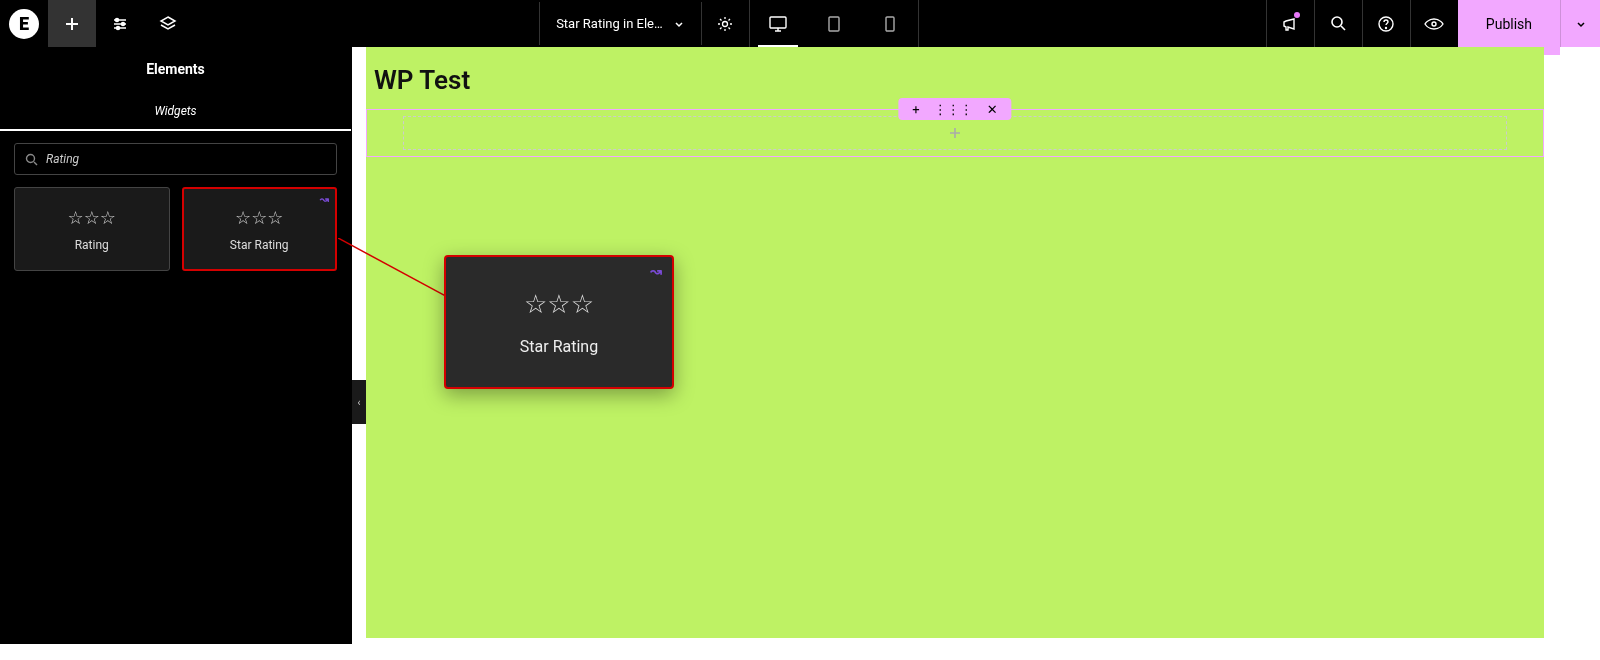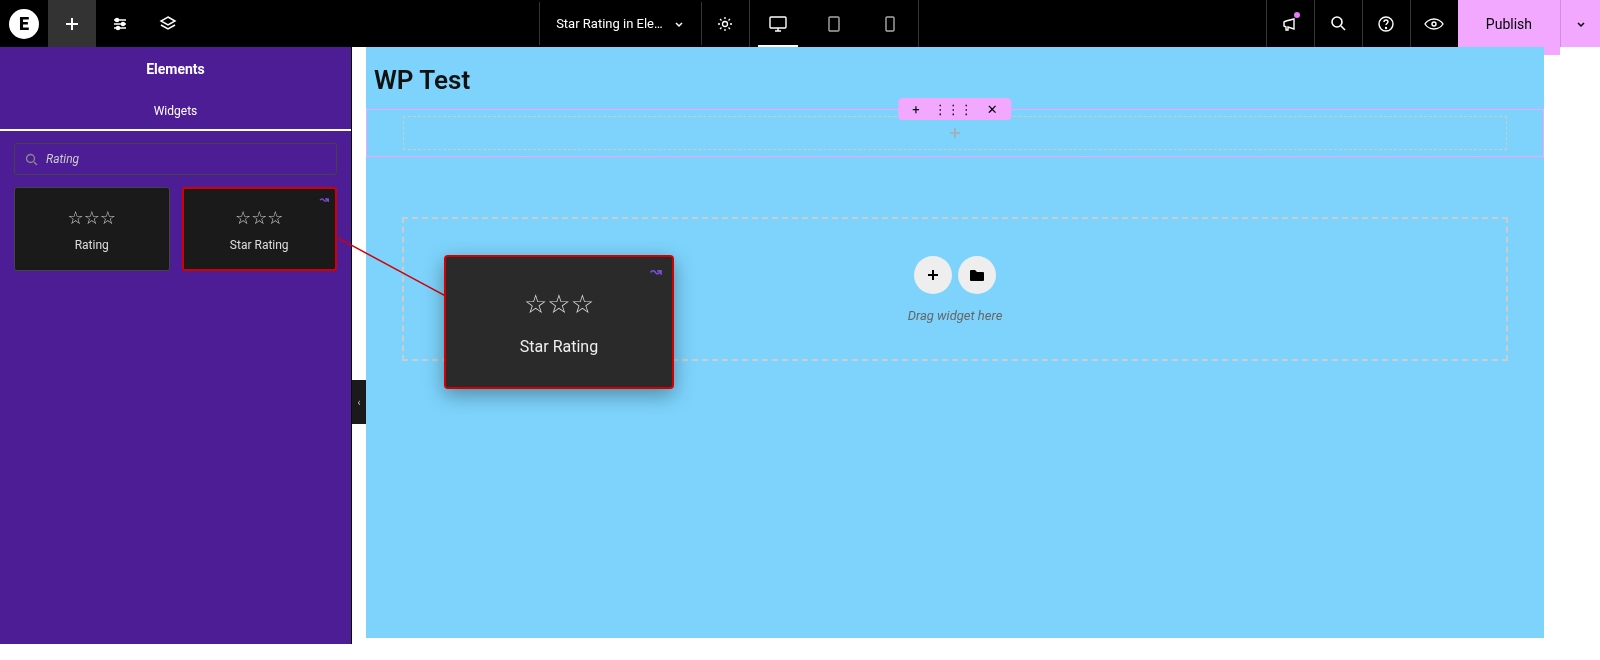--- a/index.html
+++ b/index.html
@@ -18,41 +18,41 @@
 .tb-device-group { display:flex; border-right:1px solid #333; height:47px; }
 .tb-device { width:56px; display:flex; align-items:center; justify-content:center; cursor:pointer; position:relative; }
 .tb-device.active::after { content:""; position:absolute; bottom:0; left:8px; right:8px; height:2px; background:#fff; }
 .tb-right { display:flex; align-items:center; height:47px; }
 .tb-right .tb-btn { border-left:1px solid #333; }
 .publish-btn { background:#f2a8ff; color:#000; height:63px; padding:0 28px; font-size:14px; font-weight:400; display:flex; align-items:center; cursor:pointer; }
 .publish-caret { background:#f2a8ff; color:#000; height:47px; width:40px; display:flex; align-items:center; justify-content:center; border-left:1px solid rgba(0,0,0,.15); cursor:pointer; }
 .notif-dot { position:absolute; top:12px; right:14px; width:6px; height:6px; border-radius:50%; background:#e879f9; }
 
 
-.sidebar { position:absolute; top:47px; left:0; width:352px; bottom:16px; background:#4c1d95; color:#fff; border-right:1px solid #000; }
+.sidebar { position:absolute; top:47px; left:0; width:352px; bottom:16px; background:#000000; color:#fff; border-right:1px solid #000; }
 .sb-header { height:44px; display:flex; align-items:center; justify-content:center; font-size:14px; font-weight:700; }
 .sb-tabs { display:flex; height:40px; }
 .sb-tab { flex:1; display:flex; align-items:center; justify-content:center; font-size:12px; color:#aaa; cursor:pointer; position:relative; }
-.sb-tab.active { color:#fff; }
+.sb-tab.active { color:#fff;font-style:italic; }
 .sb-tab.active::after { content:""; position:absolute; bottom:-1px; left:0; right:0; height:2px; background:#fff; }
 .sb-tabs-border { border-bottom:1px solid #333; }
 .sb-search { margin:12px 14px; height:32px; border:1px solid #444; border-radius:3px; display:flex; align-items:center; padding:0 10px; gap:8px; }
 .sb-search input { flex:1; background:transparent; border:none; outline:none; color:#ccc; font-size:12px; font-style:italic; }
 .sb-grid { display:grid; grid-template-columns:1fr 1fr; gap:12px; padding:0 14px; }
 .widget-card { height:84px; border:1px solid #444; border-radius:3px; display:flex; flex-direction:column; align-items:center; justify-content:center; gap:10px; cursor:grab; position:relative; background:#1a1a1a; }
 .widget-card.highlight { border:2px solid #d40000; }
 .widget-label { font-size:12px; color:#ddd; }
 .widget-icon { font-size:18px; color:#ccc; }
 .corner-badge { position:absolute; top:4px; right:6px; font-size:11px; color:#7a4bd6; font-weight:bold; }
 .lock-badge { position:absolute; top:4px; right:6px; color:#888; }
 
 .collapse-handle { position:absolute; top:380px; left:352px; width:14px; height:44px; background:#1a1a1a; display:flex; align-items:center; justify-content:center; color:#ccc; font-size:10px; cursor:pointer; }
 
 
-.canvas { position:absolute; top:47px; left:366px; right:56px; bottom:22px; background:#7dd3fc; }
+.canvas { position:absolute; top:47px; left:366px; right:56px; bottom:22px; background:#bef264; }
 .page-title { font-size:26px; font-weight:600; padding:18px 8px 14px; color:#111; }
 .section-outline { border:1px solid #f2a8ff; position:relative; margin:0 0 60px; }
 .section-toolbar { position:absolute; top:-12px; left:50%; transform:translateX(-50%); background:#f2a8ff; border-radius:4px; height:22px; display:flex; align-items:center; gap:14px; padding:0 14px; }
 .section-toolbar span { font-size:13px; color:#000; cursor:pointer; line-height:1; }
 .inner-drop { margin:6px 36px; border:1px dashed #ccc; height:34px; display:flex; align-items:center; justify-content:center; color:#888; }
 .drop-area { margin:0 36px; border:2px dashed #ccc; height:144px; display:flex; flex-direction:column; align-items:center; justify-content:center; gap:14px; position:relative; }
 .drop-buttons { display:flex; gap:6px; }
 .circle-btn { width:38px; height:38px; border-radius:50%; background:#eee; display:flex; align-items:center; justify-content:center; cursor:pointer; font-size:16px; }
 .drop-hint { font-size:13px; color:#666; font-style:italic; }
 
@@ -202,35 +202,20 @@
       <span>⋮⋮⋮</span>
       <span>✕</span>
     </div>
     <div class="inner-drop">
       <svg width="14" height="14" viewBox="0 0 14 14">
           <path d="M7 2v10M2 7h10" stroke="#aaa" stroke-width="1.6"></path>
         </svg>
     </div>
   </div>
 
-  <div class="drop-area">
-    <div class="drop-buttons">
-      <div class="circle-btn">
-        <svg width="14" height="14" viewBox="0 0 14 14">
-            <path d="M7 2v10M2 7h10" stroke="#000" stroke-width="2"></path>
-          </svg>
-      </div>
-      <div class="circle-btn">
-        <svg width="16" height="14" viewBox="0 0 16 14" fill="#000">
-            <path d="M1 3a1 1 0 011-1h4l2 2h6a1 1 0 011 1v7a1 1 0 01-1 1H2a1 1 0 01-1-1z"></path>
-          </svg>
-      </div>
-    </div>
-    <div class="drop-hint">Drag widget here</div>
-  </div>
 </div>
 
 <svg class="connector" style="left:338px; top:238px;" width="130" height="70">
   <line x1="0" y1="0" x2="130" y2="70" stroke="#d40000" stroke-width="1.5"></line>
 </svg>
 
 <div class="drag-preview" style="left:444px; top:255px;">
   <span class="corner-badge">↝</span>
   <span class="widget-icon">☆☆☆</span>
   <span class="widget-label">Star Rating</span>

